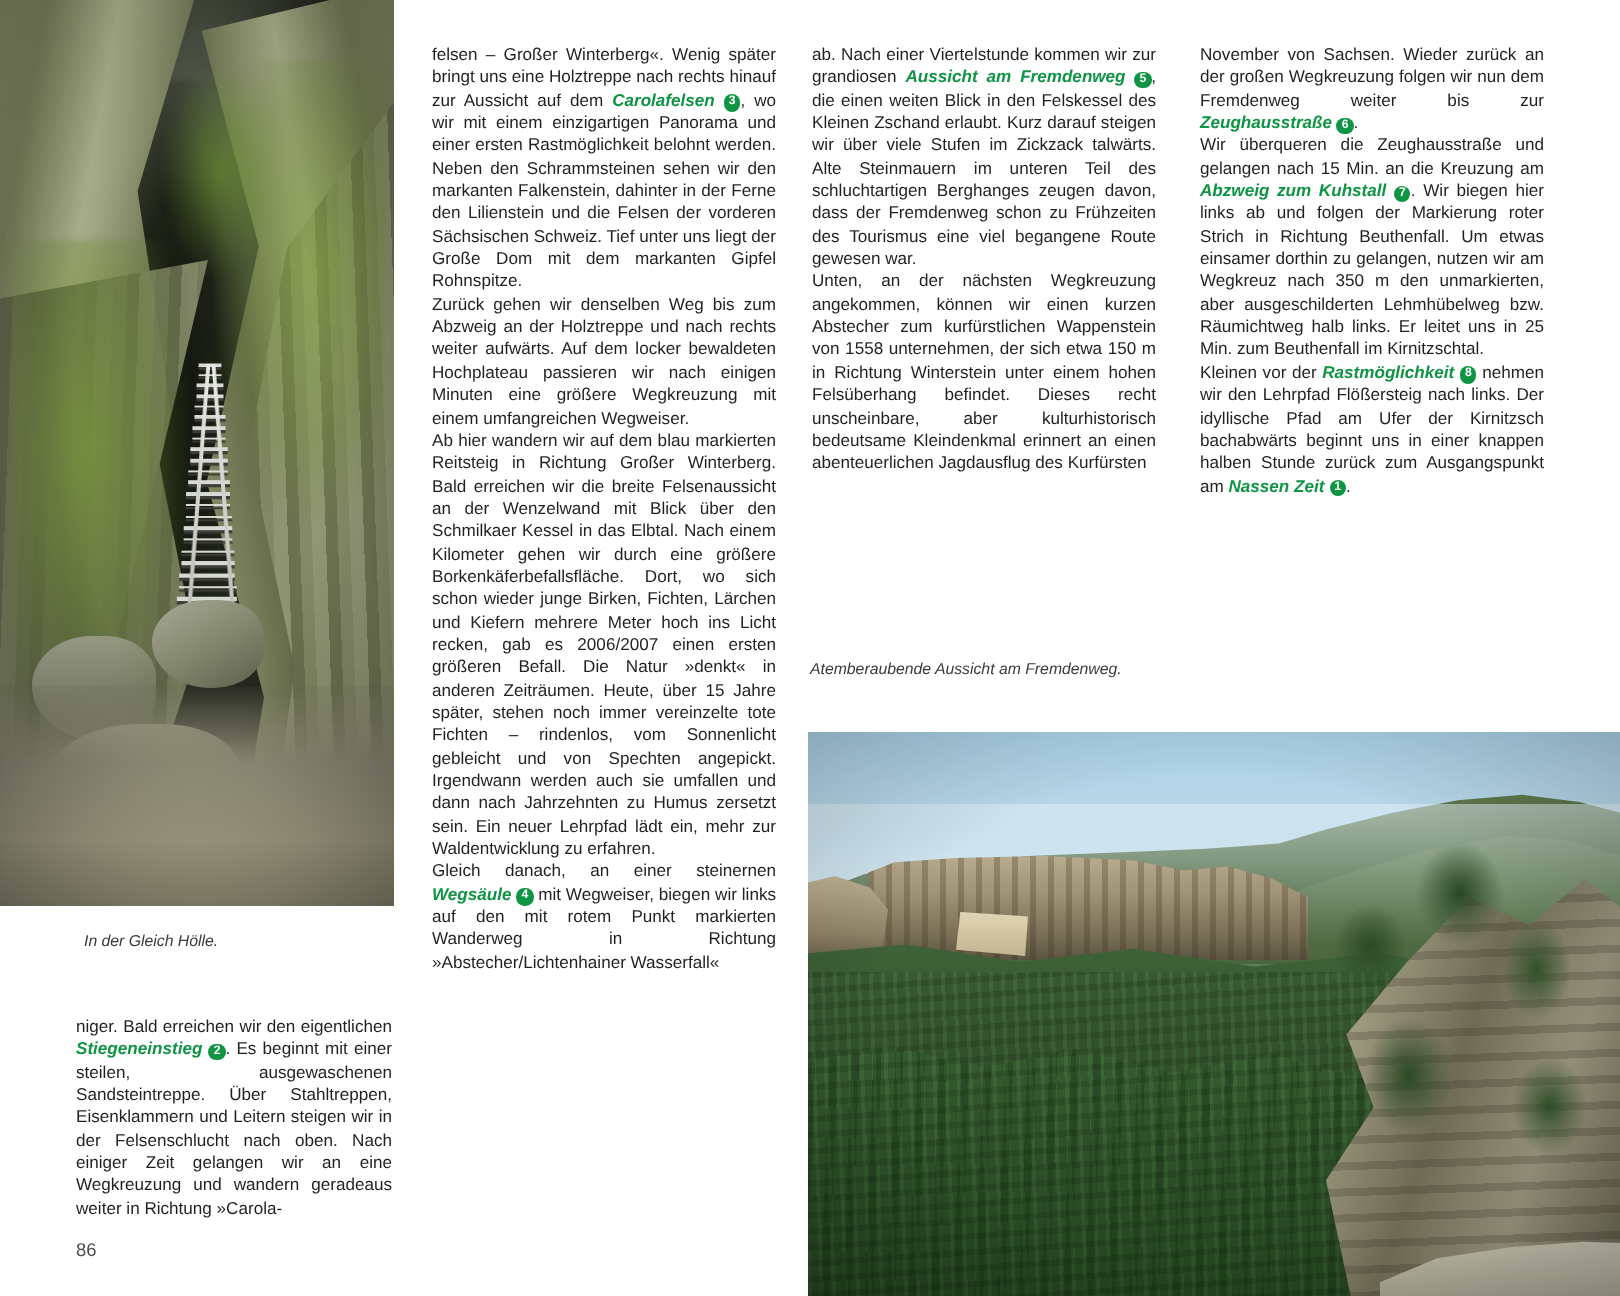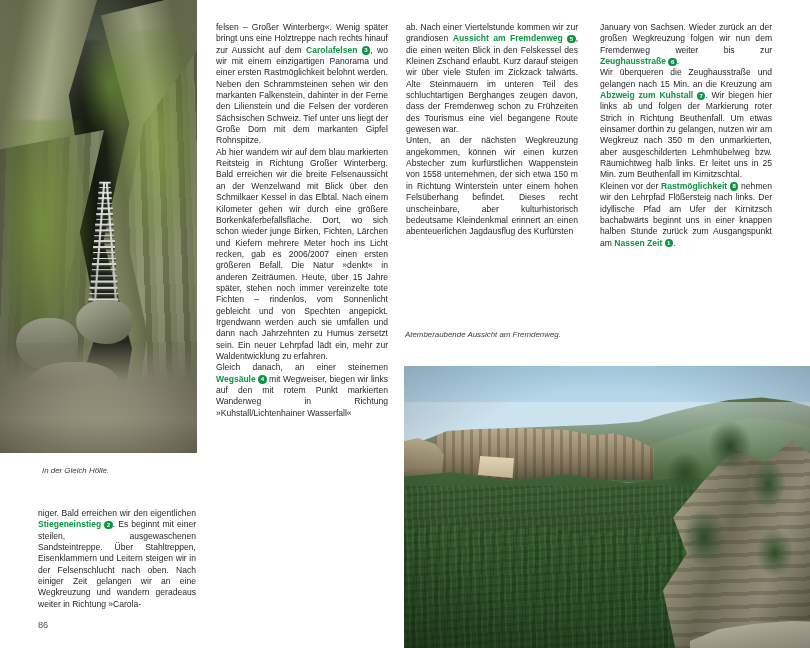--- a/index.html
+++ b/index.html
@@ -35,20 +35,21 @@
   }
   .col p { margin: 0; }
   #col1 { left: 38px; top: 508px; width: 158px; }
   #col2 { left: 216px; }
   #col3 { left: 406px; }
   #col4 { left: 600px; }
 
   .hl {
     color: #0f9444;
     font-weight: bold;
+    font-style: italic;
   }
   .badge {
     display: inline-block;
     width: 8.4px;
     height: 8.4px;
     line-height: 8.4px;
     border-radius: 50%;
     background: #0f9444;
     color: #ffffff;
     font-size: 6.1px;
@@ -325,31 +326,32 @@
   <div class="caption" id="cap1">In der Gleich Hölle.</div>
 
   <div class="col" id="col1">
     <p><span>niger. Bald erreichen wir den eigentlichen </span><span class="hl">Stiegeneinstieg</span>&nbsp;<span class="badge">2</span><span>. Es beginnt mit einer steilen, ausgewaschenen Sandsteintreppe. Über Stahltreppen, Eisenklammern und Leitern steigen wir in der Felsenschlucht nach oben. Nach einiger Zeit gelangen wir an eine Wegkreuzung und wandern geradeaus weiter in Richtung »Carola-</span></p>
   </div>
 
   <div class="pagenum">86</div>
 
   <div class="col" id="col2">
     <p><span>felsen – Großer Winterberg«. Wenig später bringt uns eine Holztreppe nach rechts hinauf zur Aussicht auf dem </span><span class="hl">Carolafelsen</span>&nbsp;<span class="badge">3</span><span>, wo wir mit einem einzigartigen Panorama und einer ersten Rastmöglichkeit belohnt werden. Neben den Schrammsteinen sehen wir den markanten Falkenstein, dahinter in der Ferne den Lilienstein und die Felsen der vorderen Sächsischen Schweiz. Tief unter uns liegt der Große Dom mit dem markanten Gipfel Rohnspitze.</span></p>
+    <p>Zurück gehen wir denselben Weg bis zum Abzweig an der Holztreppe und nach rechts weiter aufwärts. Auf dem locker bewaldeten Hochplateau passieren wir nach einigen Minuten eine größere Wegkreuzung mit einem umfangreichen Wegweiser.</p>
     <p>Ab hier wandern wir auf dem blau markierten Reitsteig in Richtung Großer Winterberg. Bald erreichen wir die breite Felsenaussicht an der Wenzelwand mit Blick über den Schmilkaer Kessel in das Elbtal. Nach einem Kilometer gehen wir durch eine größere Borkenkäferbefallsfläche. Dort, wo sich schon wieder junge Birken, Fichten, Lärchen und Kiefern mehrere Meter hoch ins Licht recken, gab es 2006/2007 einen ersten größeren Befall. Die Natur »denkt« in anderen Zeiträumen. Heute, über 15 Jahre später, stehen noch immer vereinzelte tote Fichten – rindenlos, vom Sonnenlicht gebleicht und von Spechten angepickt. Irgendwann werden auch sie umfallen und dann nach Jahrzehnten zu Humus zersetzt sein. Ein neuer Lehrpfad lädt ein, mehr zur Waldentwicklung zu erfahren.</p>
-    <p><span>Gleich danach, an einer steinernen </span><span class="hl">Wegsäule</span>&nbsp;<span class="badge">4</span><span> mit Wegweiser, biegen wir links auf den mit rotem Punkt markierten Wanderweg in Richtung »Kuhstall/Lichtenhainer Wasserfall«</span></p>
+    <p><span>Gleich danach, an einer steinernen </span><span class="hl">Wegsäule</span>&nbsp;<span class="badge">4</span><span> mit Wegweiser, biegen wir links auf den mit rotem Punkt markierten Wanderweg in Richtung »Abstecher/Lichtenhainer Wasserfall«</span></p>
   </div>
 
   <div class="col" id="col3">
     <p><span>ab. Nach einer Viertelstunde kommen wir zur grandiosen </span><span class="hl">Aussicht am Fremdenweg</span>&nbsp;<span class="badge">5</span><span>, die einen weiten Blick in den Felskessel des Kleinen Zschand erlaubt. Kurz darauf steigen wir über viele Stufen im Zickzack talwärts. Alte Steinmauern im unteren Teil des schluchtartigen Berghanges zeugen davon, dass der Fremdenweg schon zu Frühzeiten des Tourismus eine viel begangene Route gewesen war.</span></p>
     <p>Unten, an der nächsten Wegkreuzung angekommen, können wir einen kurzen Abstecher zum kurfürstlichen Wappenstein von 1558 unternehmen, der sich etwa 150 m in Richtung Winterstein unter einem hohen Felsüberhang befindet. Dieses recht unscheinbare, aber kulturhistorisch bedeutsame Kleindenkmal erinnert an einen abenteuerlichen Jagdausflug des Kurfürsten</p>
   </div>
 
   <div class="col" id="col4">
-    <p><span>January von Sachsen. Wieder zurück an der großen Wegkreuzung folgen wir nun dem Fremdenweg weiter bis zur </span><span class="hl">Zeughausstraße</span>&nbsp;<span class="badge">6</span><span>.</span></p>
+    <p><span>November von Sachsen. Wieder zurück an der großen Wegkreuzung folgen wir nun dem Fremdenweg weiter bis zur </span><span class="hl">Zeughausstraße</span>&nbsp;<span class="badge">6</span><span>.</span></p>
     <p><span>Wir überqueren die Zeughausstraße und gelangen nach 15 Min. an die Kreuzung am </span><span class="hl">Abzweig zum Kuhstall</span>&nbsp;<span class="badge">7</span><span>. Wir biegen hier links ab und folgen der Markierung roter Strich in Richtung Beuthenfall. Um etwas einsamer dorthin zu gelangen, nutzen wir am Wegkreuz nach 350 m den unmarkierten, aber ausgeschilderten Lehmhübelweg bzw. Räumichtweg halb links. Er leitet uns in 25 Min. zum Beuthenfall im Kirnitzschtal.</span></p>
     <p><span>Kleinen vor der </span><span class="hl">Rastmöglichkeit</span>&nbsp;<span class="badge">8</span><span> nehmen wir den Lehrpfad Flößersteig nach links. Der idyllische Pfad am Ufer der Kirnitzsch bachabwärts beginnt uns in einer knappen halben Stunde zurück zum Ausgangspunkt am </span><span class="hl">Nassen Zeit</span>&nbsp;<span class="badge">1</span><span>.</span></p>
   </div>
 
   <div class="caption" id="cap2">Atemberaubende Aussicht am Fremdenweg.</div>
 
   <div id="photo2">
     <div class="sky"></div>
     <div class="ridge-far"></div>
     <div class="ridge-far2"></div>

